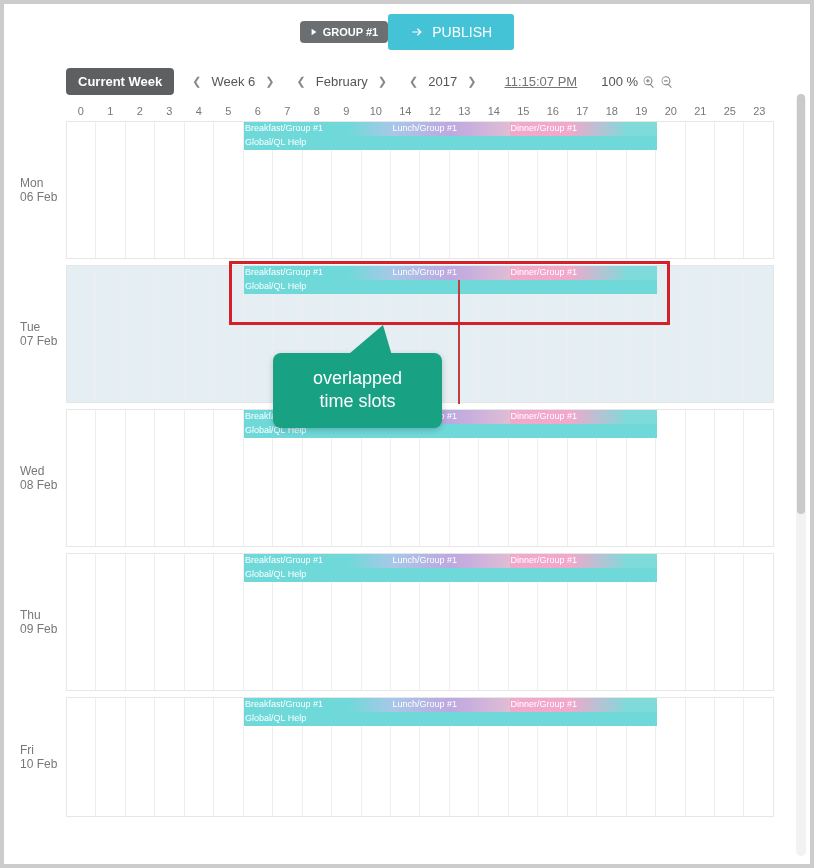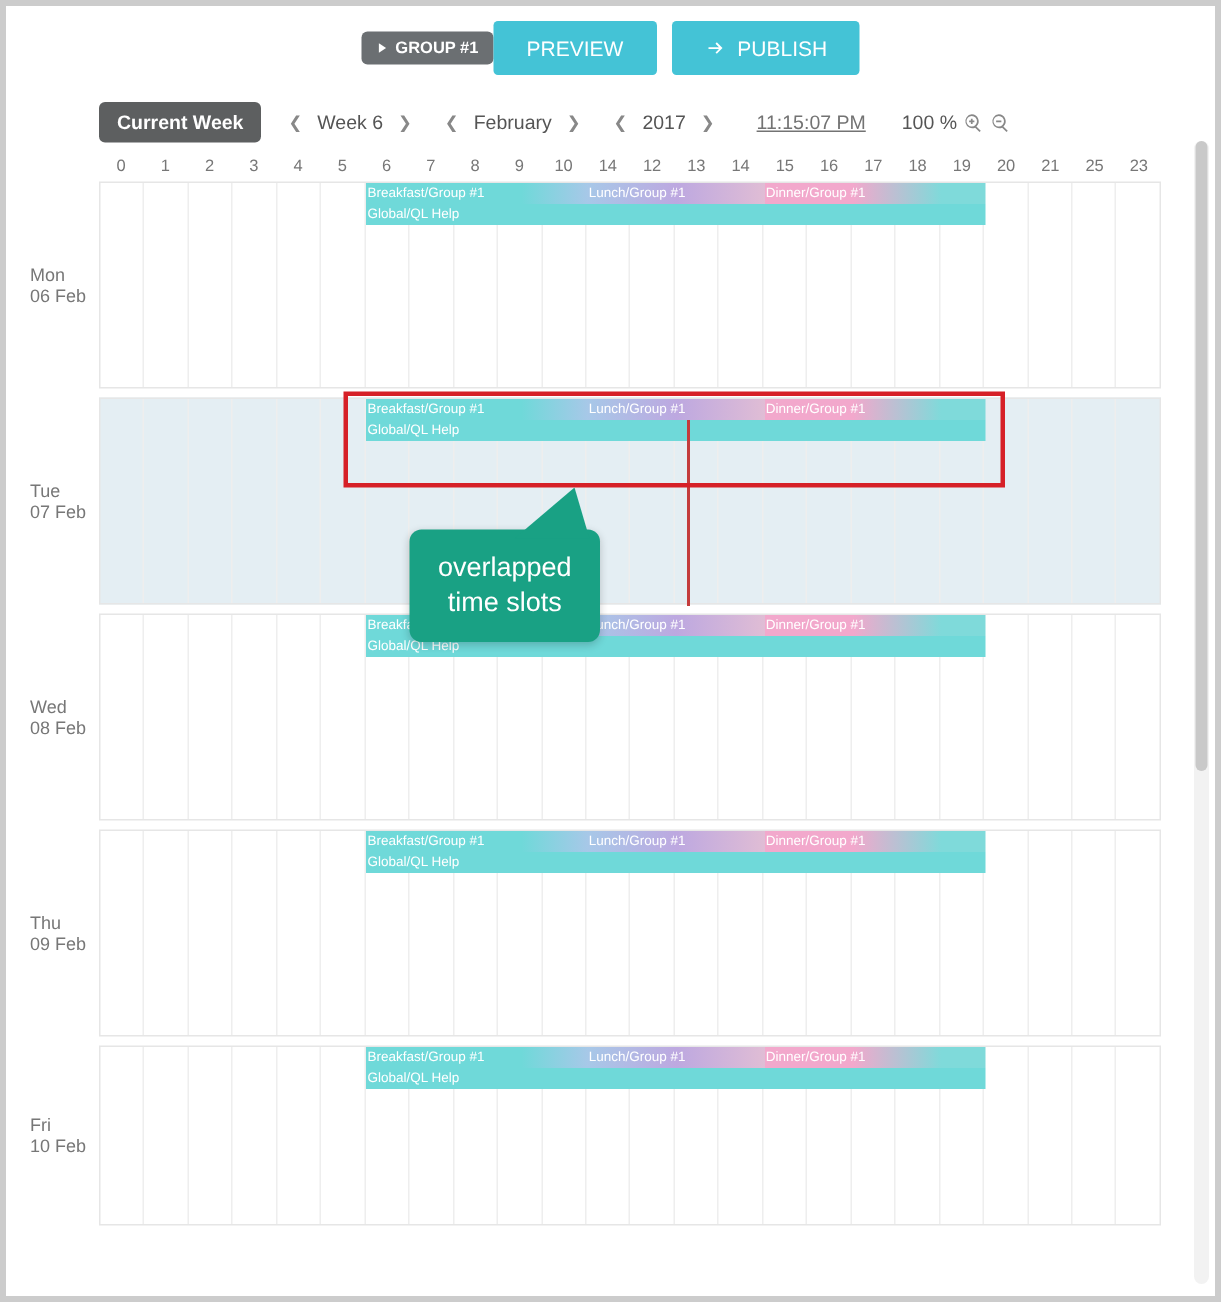--- a/index.html
+++ b/index.html
@@ -147,21 +147,21 @@
     position:absolute;
     width:2px;
     background:#c43c3c;
   }
 
   .callout-box {
     position:absolute;
     background:#19a184;
     color:#fff;
     border-radius:8px;
-    padding:14px 19px;
+    padding:14px 40px;
     font-size:18px;
     text-align:center;
     line-height:1.3;
     box-shadow: 0 2px 6px rgba(0,0,0,.2);
   }
 
   .scrollbar {
     position:absolute;
     right:4px;
     top:90px;
@@ -184,23 +184,20 @@
 <div class="app">
 
   <div class="topbar">
     <div class="group-pill">
       <svg width="8" height="8" viewBox="0 0 10 10">
           <path fill="#fff" d="M2 1l6 4-6 4z"></path>
         </svg>
       <span>GROUP #1</span>
     </div>
     <div class="top-buttons">
-      <button class="btn-cyan">
-        <span>PREVIEW</span>
-      </button>
       <button class="btn-cyan">
         <svg width="14" height="14" viewBox="0 0 24 24">
             <path fill="#fff" d="M4 11h12l-4-4 1.5-1.5L20 12l-6.5 6.5L12 17l4-4H4z"></path>
           </svg>
         <span>PUBLISH</span>
       </button>
     </div>
   </div>
 
   <div class="navbar">

